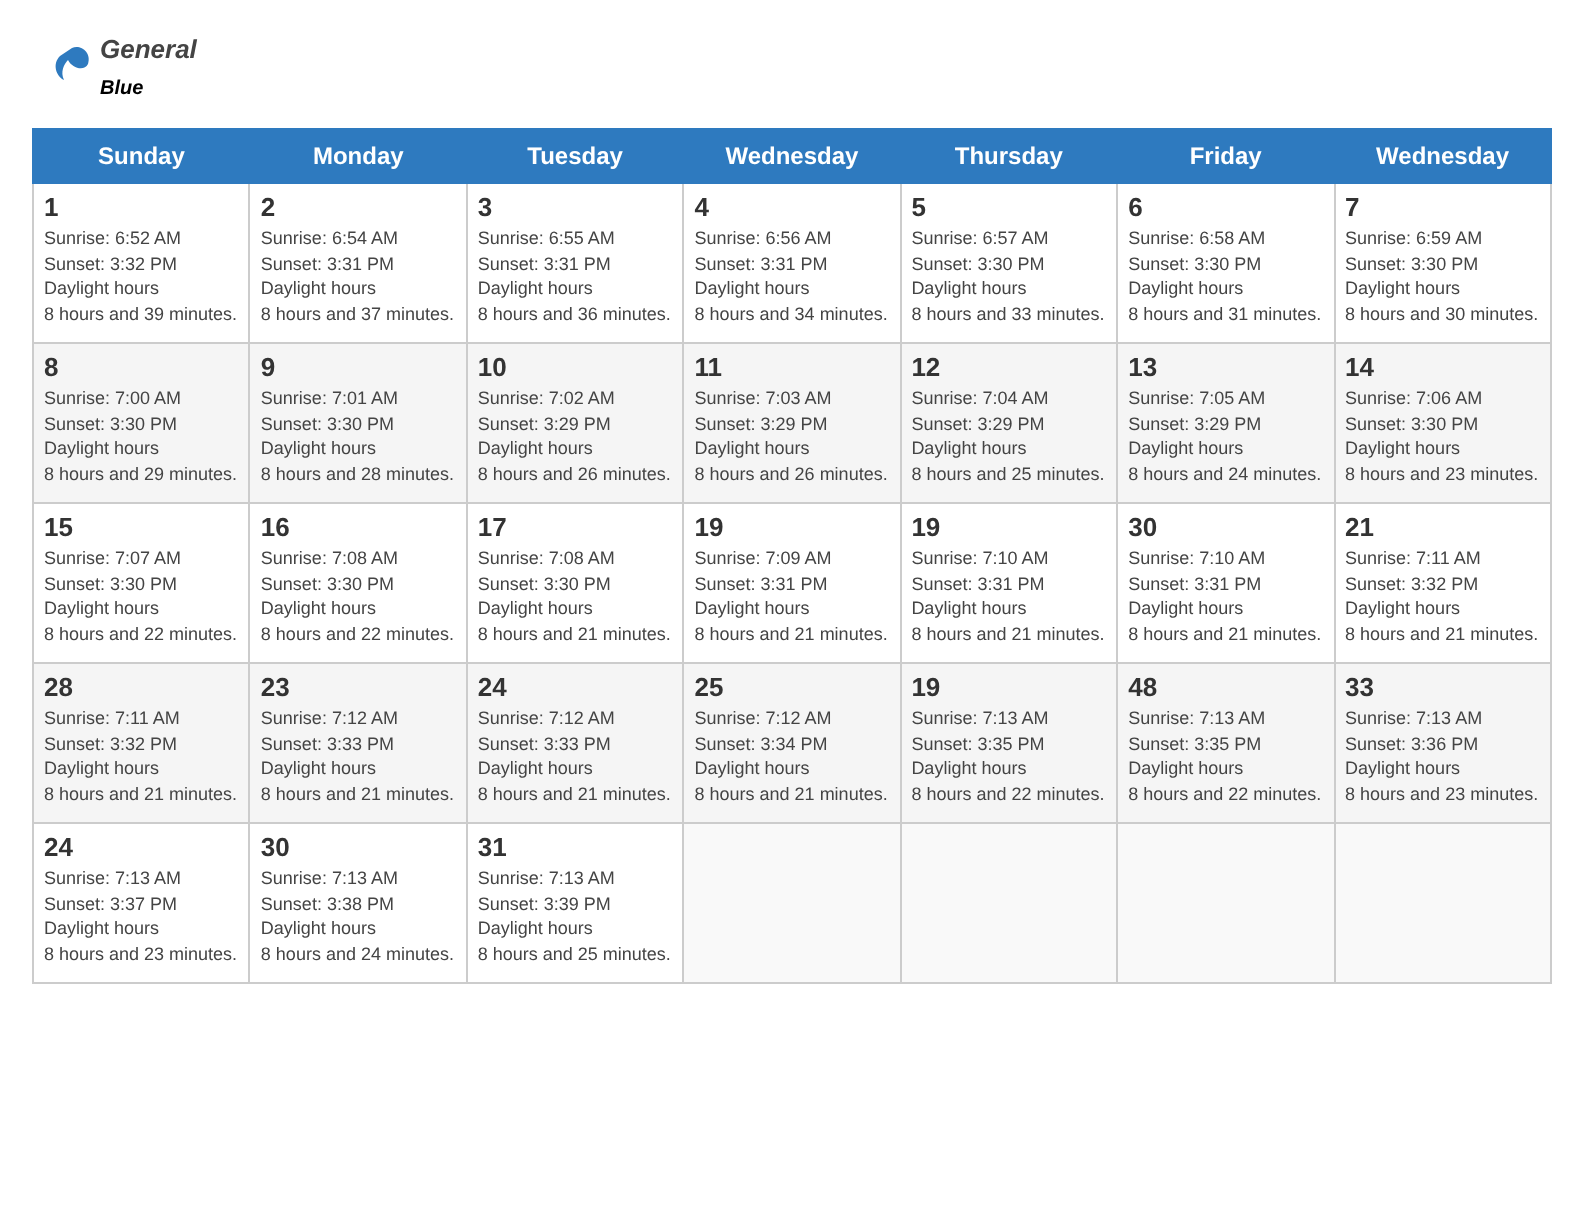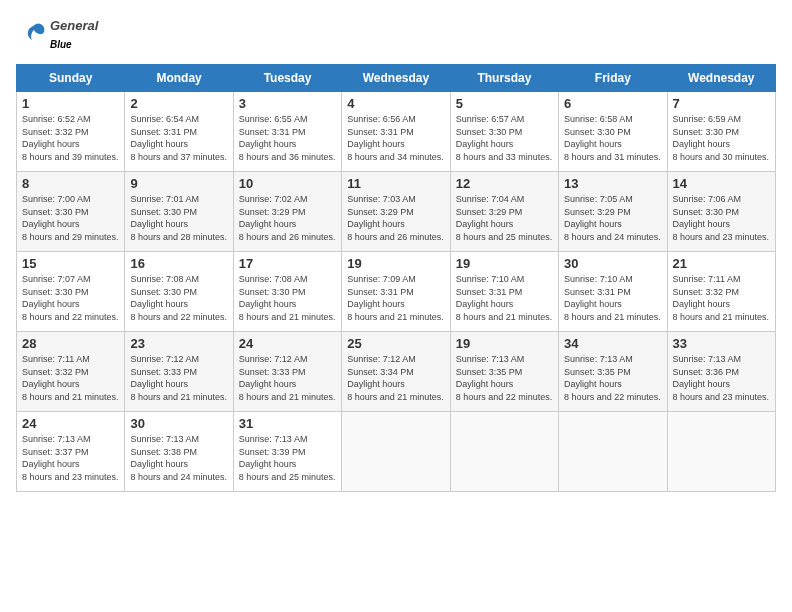--- a/index.html
+++ b/index.html
@@ -217,21 +217,21 @@
         </td>
         <td>
           <span class="day-number">25</span>
           <div class="day-info">Sunrise: 7:12 AM<br>Sunset: 3:34 PM<br>Daylight hours<br>8 hours and 21 minutes.</div>
         </td>
         <td>
           <span class="day-number">19</span>
           <div class="day-info">Sunrise: 7:13 AM<br>Sunset: 3:35 PM<br>Daylight hours<br>8 hours and 22 minutes.</div>
         </td>
         <td>
-          <span class="day-number">34</span>
+          <span class="day-number">48</span>
           <div class="day-info">Sunrise: 7:13 AM<br>Sunset: 3:35 PM<br>Daylight hours<br>8 hours and 22 minutes.</div>
         </td>
         <td>
           <span class="day-number">33</span>
           <div class="day-info">Sunrise: 7:13 AM<br>Sunset: 3:36 PM<br>Daylight hours<br>8 hours and 23 minutes.</div>
         </td>
       </tr>
       <tr>
         <td>
           <span class="day-number">24</span>

